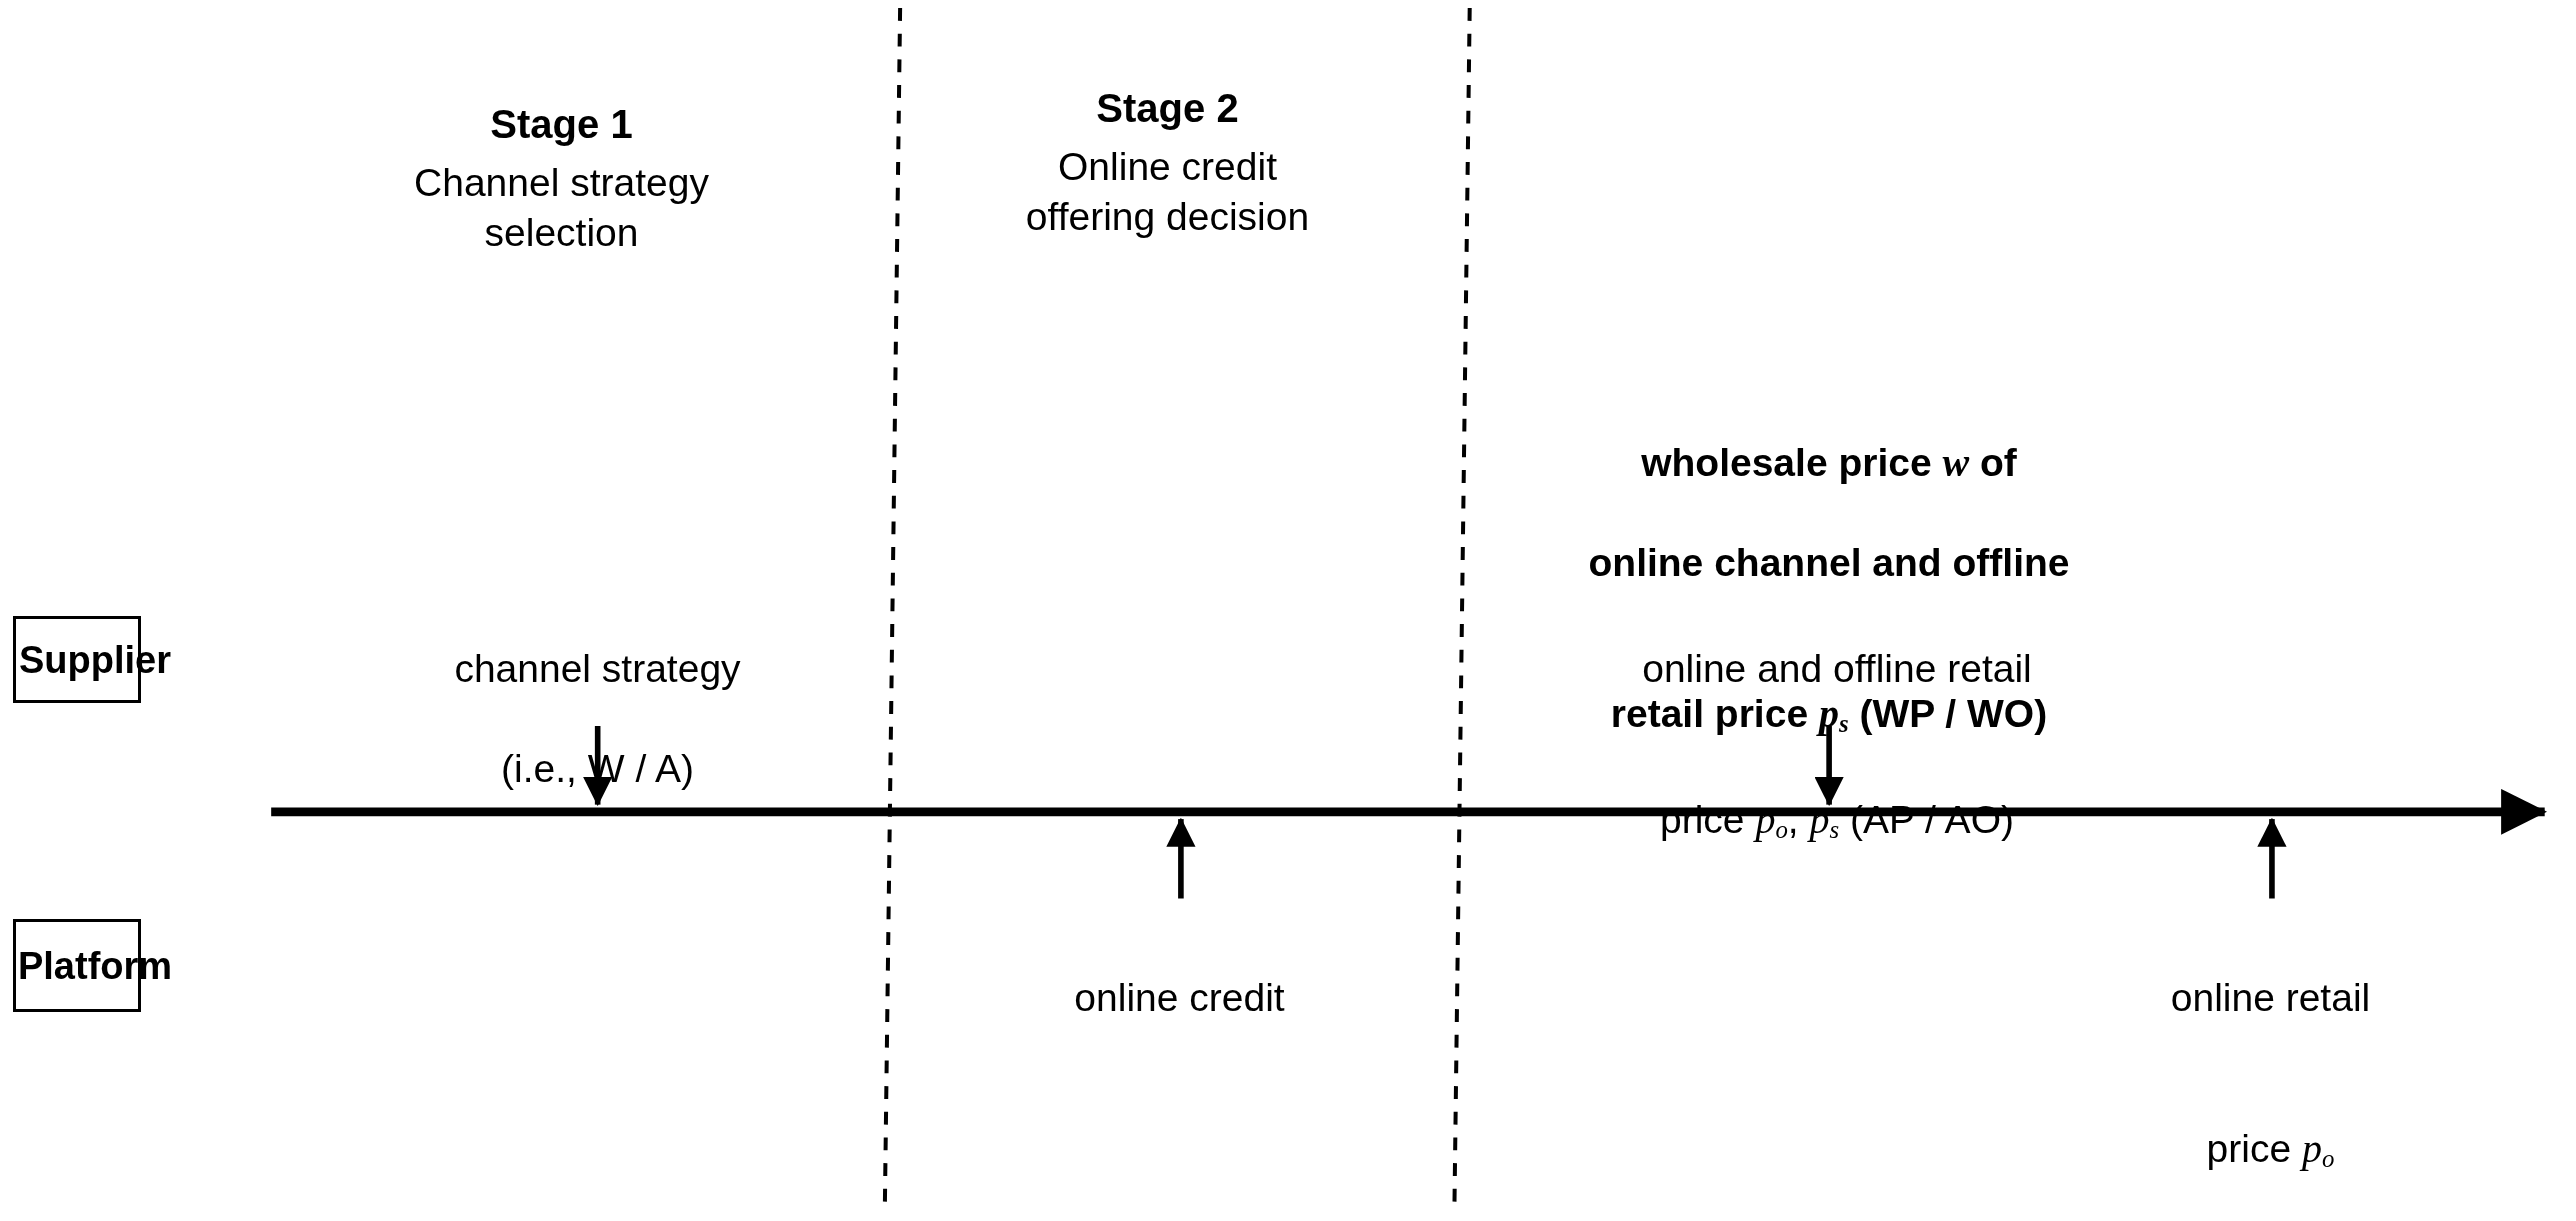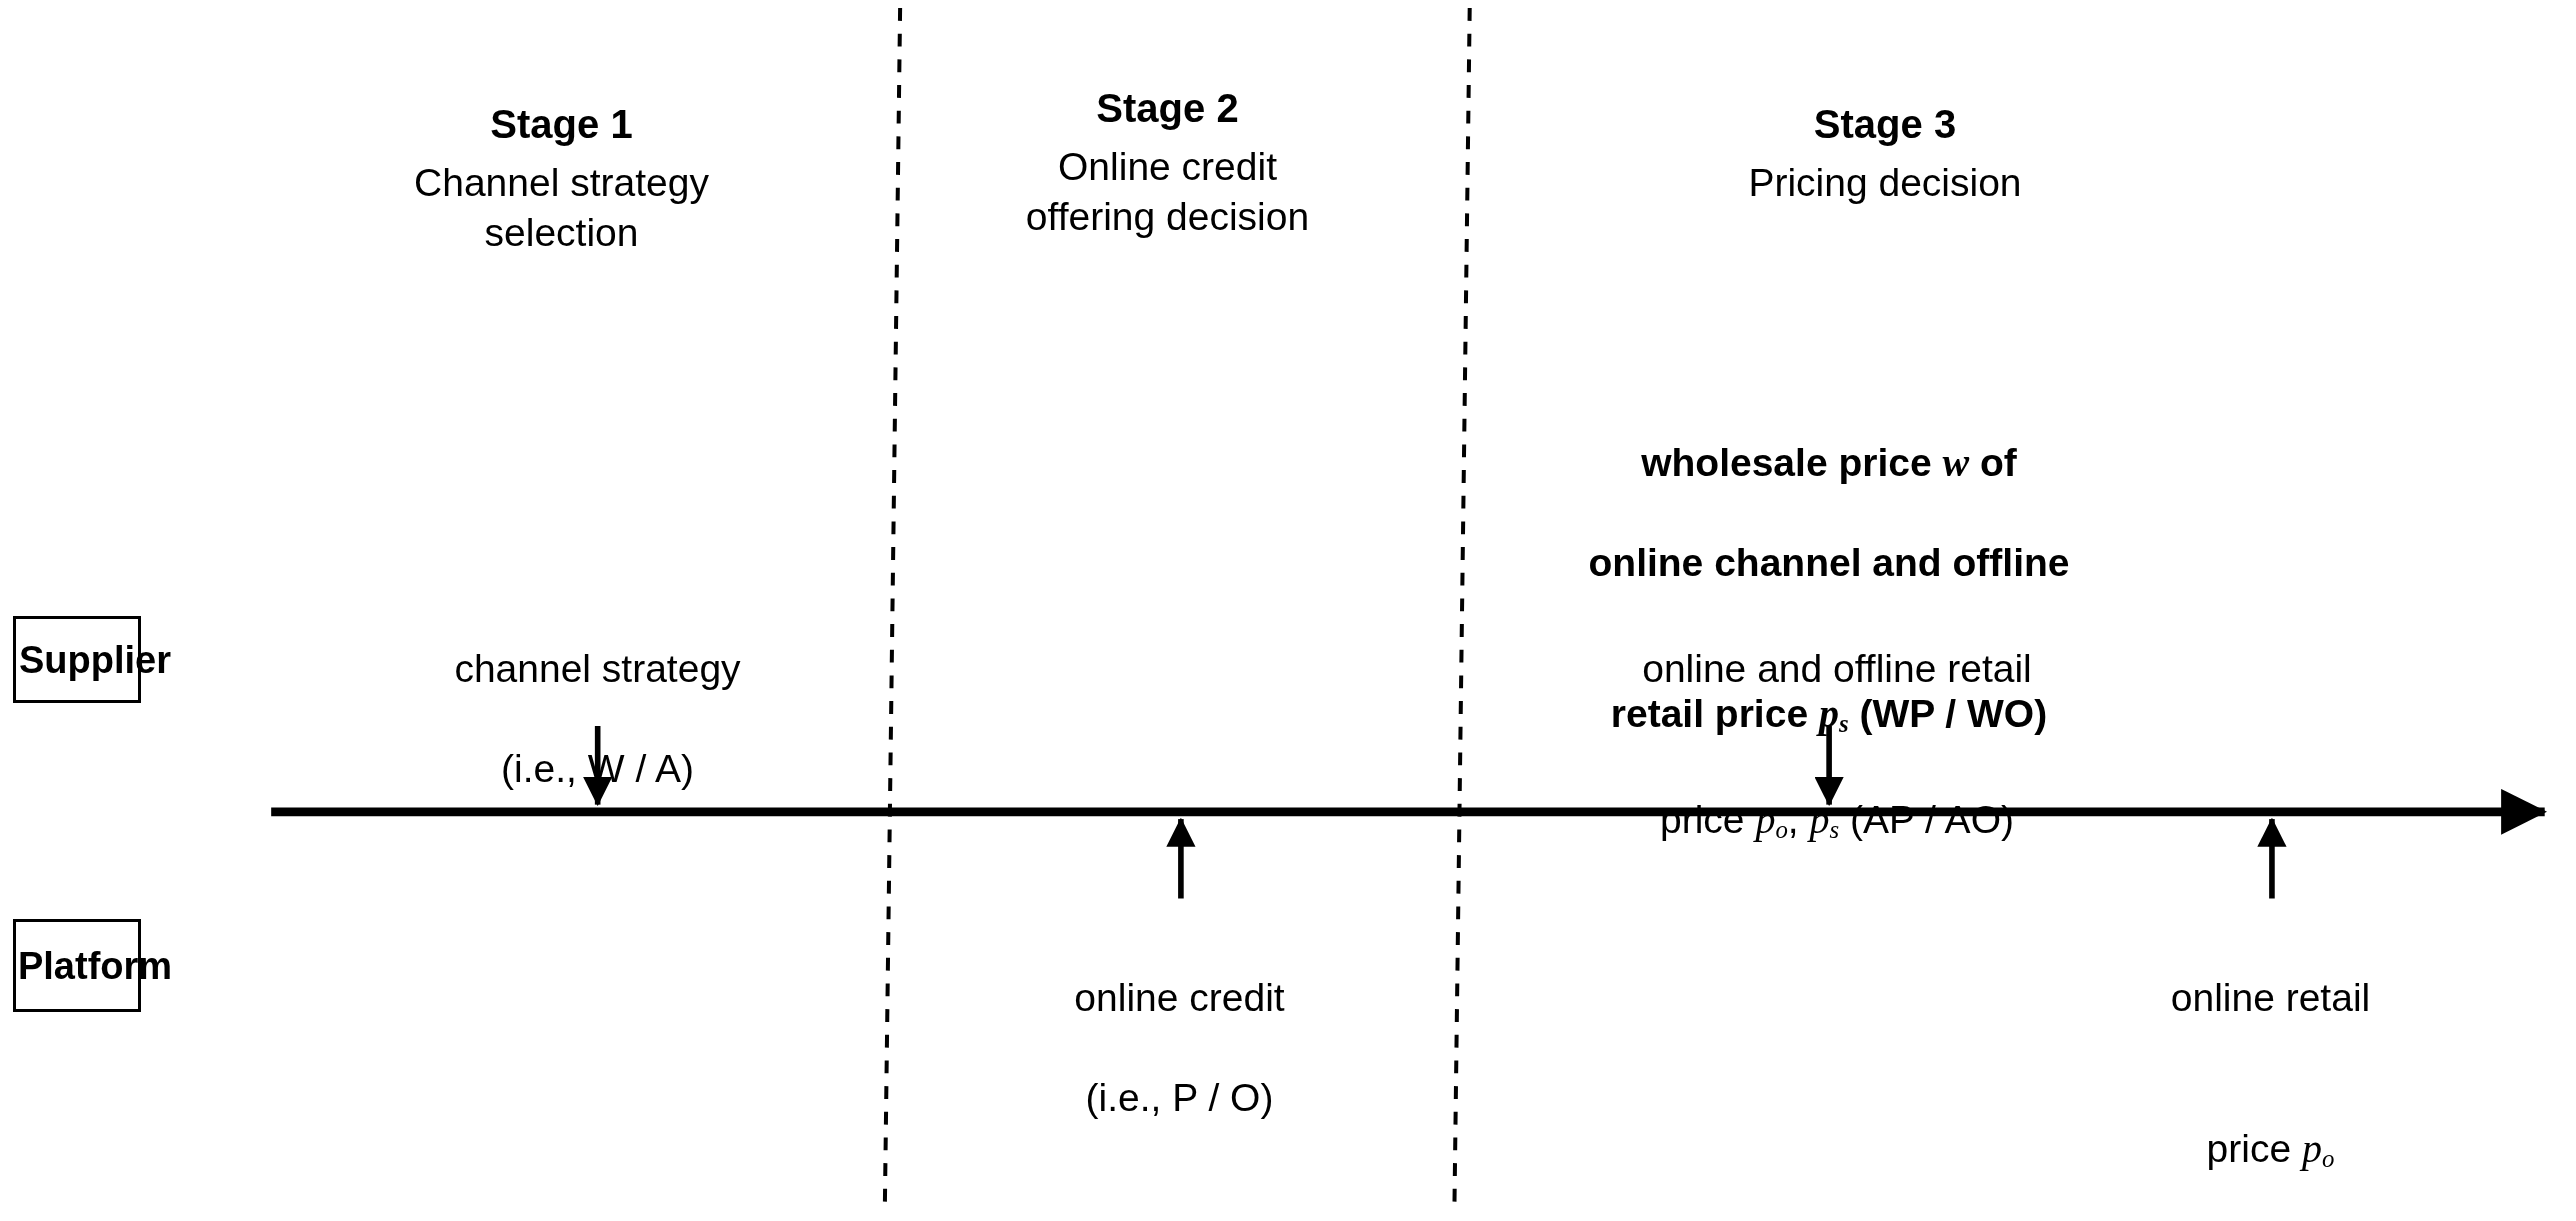--- a/index.html
+++ b/index.html
@@ -146,24 +146,20 @@
     <span class="stage-sub">Channel strategy
 selection</span>
   </div>
 
   <div id="stage2-head" class="stage-head">
     <span class="stage-title">Stage 2</span>
     <span class="stage-sub">Online credit
 offering decision</span>
   </div>
 
-  <div id="stage3-head" class="stage-head">
-    <span class="stage-title">Stage 3</span>
-    <span class="stage-sub">Pricing decision</span>
-  </div>
 
   <div id="note-wholesale" class="note">
     <div>
       <span>wholesale price </span><i class="var">w</i><span> of</span>
     </div>
     <div>online channel and offline</div>
     <div>
       <span>retail price </span><i class="var"><span>p</span><sub>s</sub></i><span> (WP / WO)</span>
     </div>
   </div>
@@ -175,21 +171,20 @@
     </div>
   </div>
 
   <div id="note-channel" class="note">
     <div>channel strategy</div>
     <div>(i.e., W / A)</div>
   </div>
 
   <div id="note-credit" class="note">
     <div>online credit</div>
-    <div>(i.e., P / O)</div>
   </div>
 
   <div id="note-online-price" class="note">
     <div>online retail</div>
     <div>
       <span>price </span><i class="var"><span>p</span><sub>o</sub></i>
     </div>
     
   </div>
 

